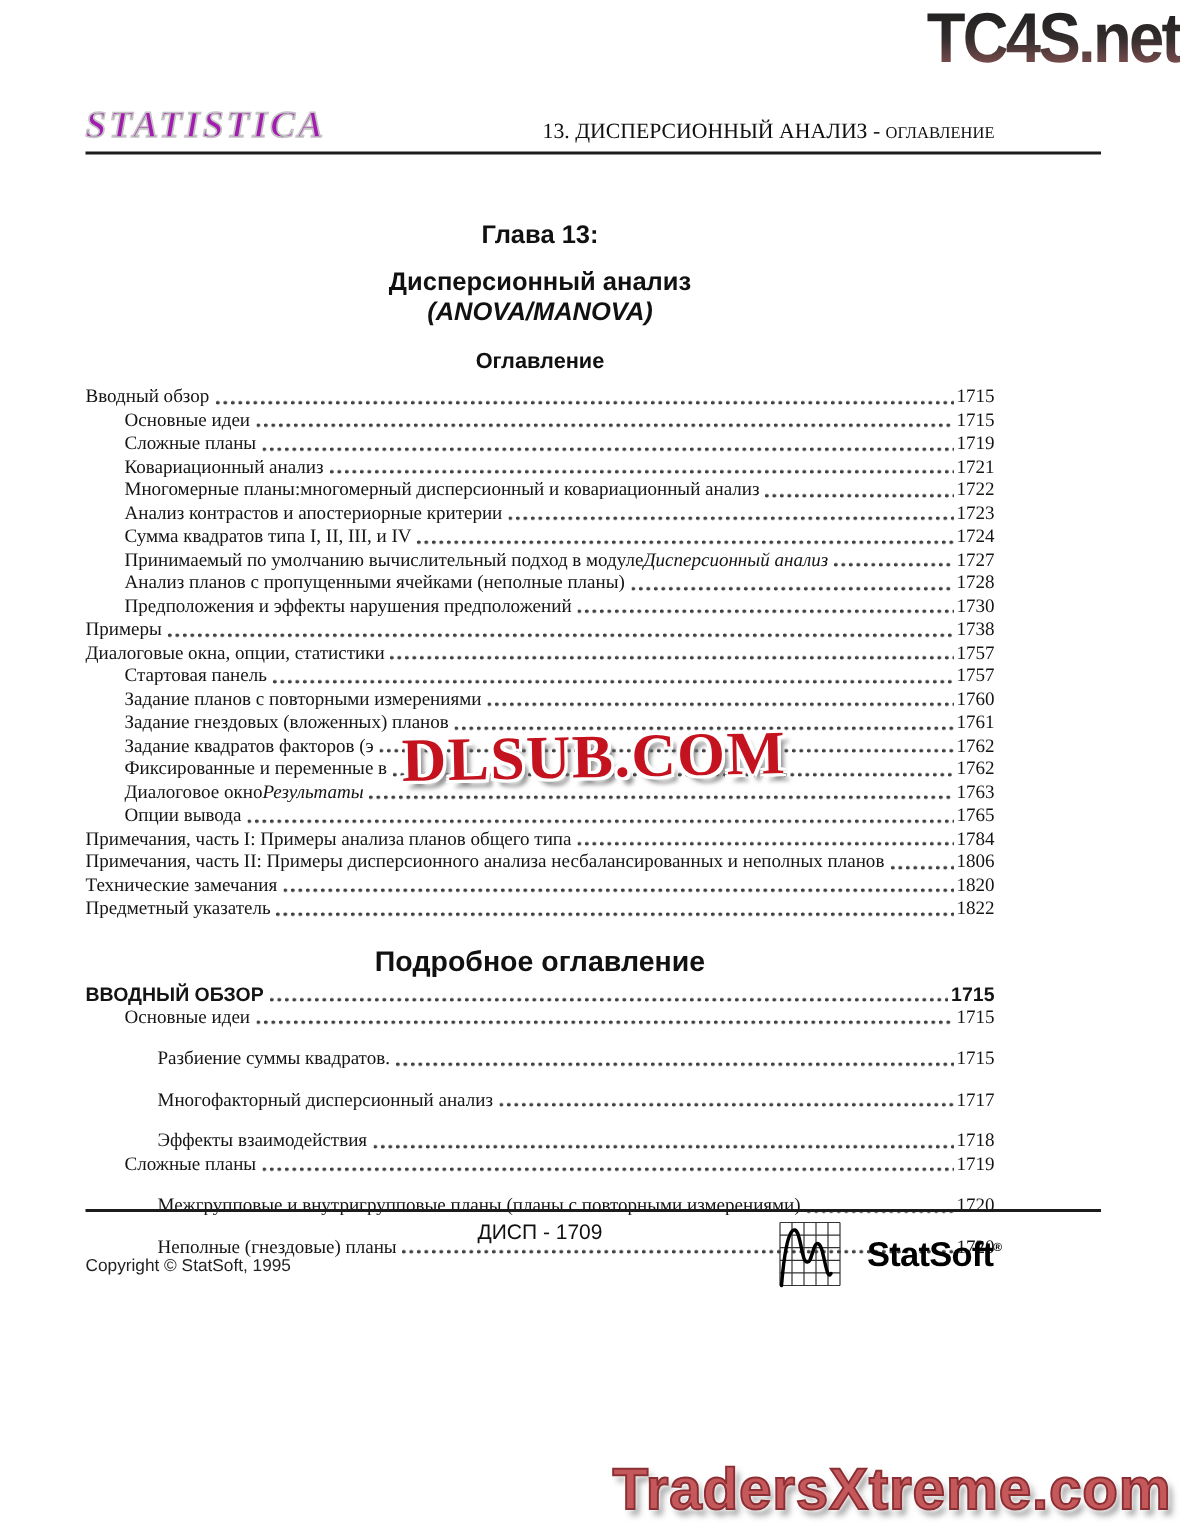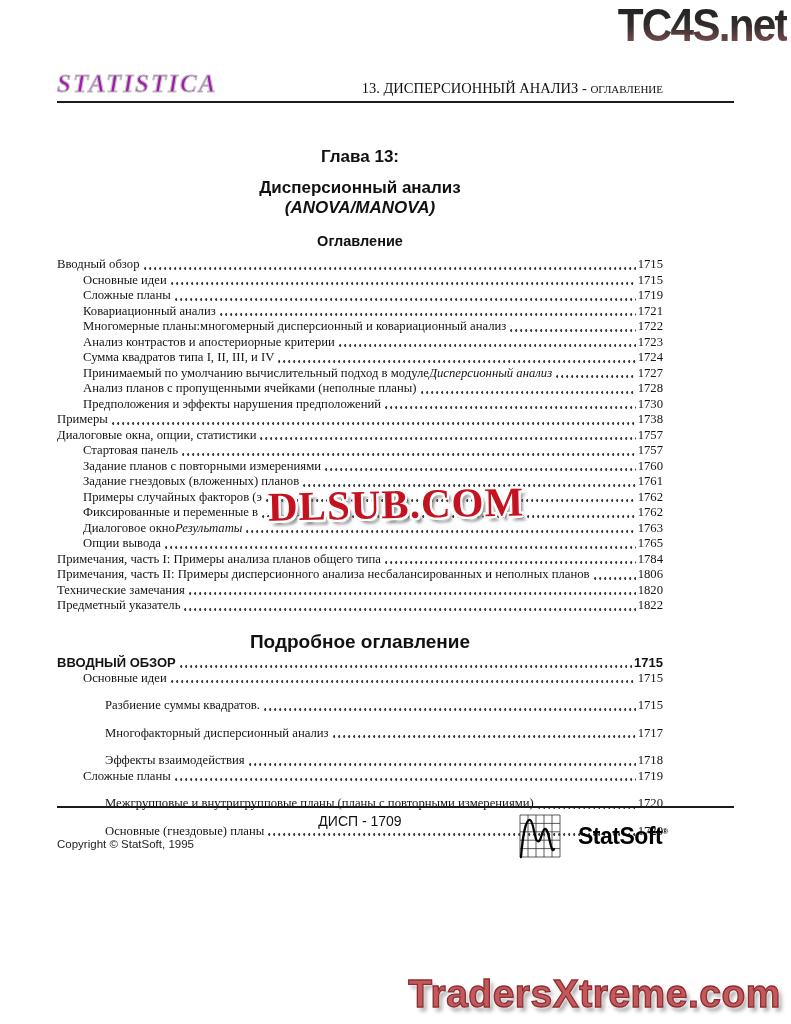--- a/index.html
+++ b/index.html
@@ -165,21 +165,21 @@
       <span class="t">Задание планов с повторными измерениями</span>
       <span class="leader"></span>
       <span class="pg">1760</span>
     </div>
     <div class="toc-row lvl1">
       <span class="t">Задание гнездовых (вложенных) планов</span>
       <span class="leader"></span>
       <span class="pg">1761</span>
     </div>
     <div class="toc-row lvl1">
-      <span class="t">Примеры случайных факторов (э</span>
+      <span class="t">Задание квадратов факторов (э</span>
       <span class="leader"></span>
       <span class="pg">1762</span>
     </div>
     <div class="toc-row lvl1">
       <span class="t">Фиксированные и переменные в</span>
       <span class="leader"></span>
       <span class="pg">1762</span>
     </div>
     <div class="toc-row lvl1">
       <span class="t">Диалоговое окно </span>
@@ -245,21 +245,21 @@
       <span class="t">Сложные планы</span>
       <span class="leader"></span>
       <span class="pg">1719</span>
     </div>
     <div class="toc-row lvl2">
       <span class="t">Межгрупповые и внутригрупповые планы (планы с повторными измерениями)</span>
       <span class="leader"></span>
       <span class="pg">1720</span>
     </div>
     <div class="toc-row lvl2">
-      <span class="t">Основные (гнездовые) планы</span>
+      <span class="t">Неполные (гнездовые) планы</span>
       <span class="leader"></span>
       <span class="pg">1720</span>
     </div>
   </div>
 
 <div class="abs rule foot-rule"></div>
 <div class="abs cen foot-page">ДИСП - 1709</div>
 <div class="abs foot-copy">Copyright © StatSoft, 1995</div>
 <div class="abs statsoft">
   <svg width="44" height="46" viewBox="0 0 44 46">

